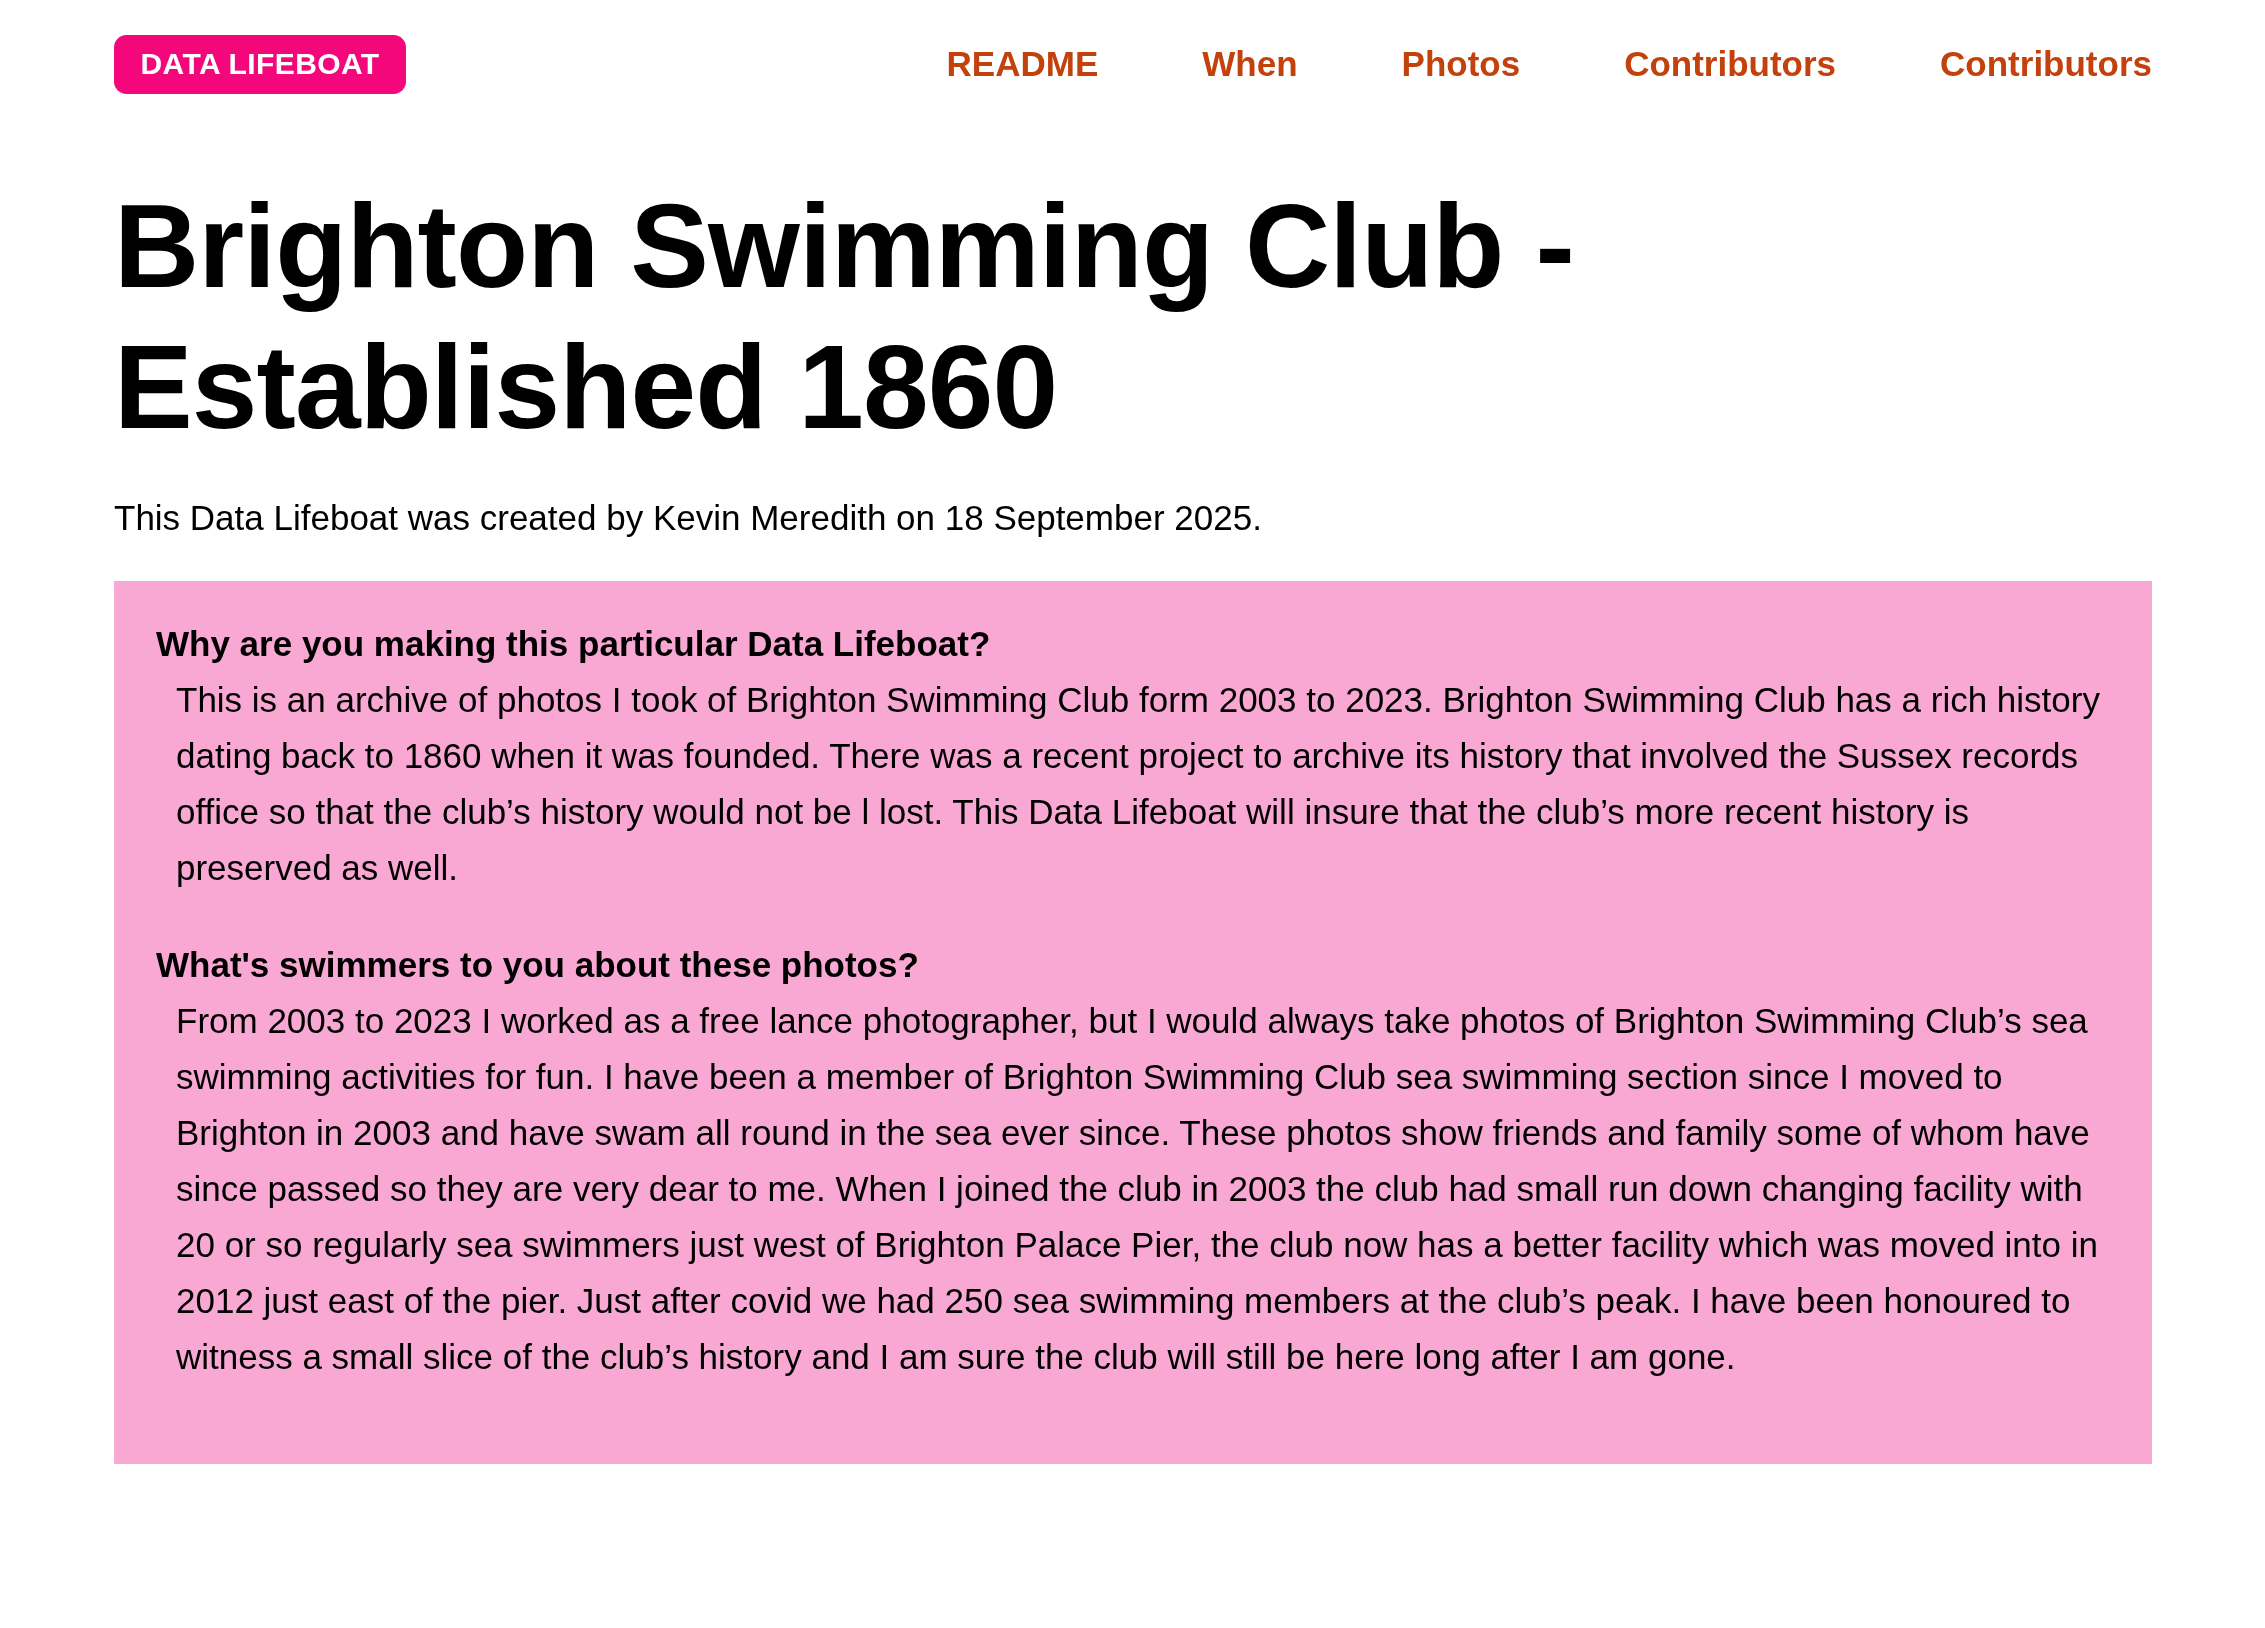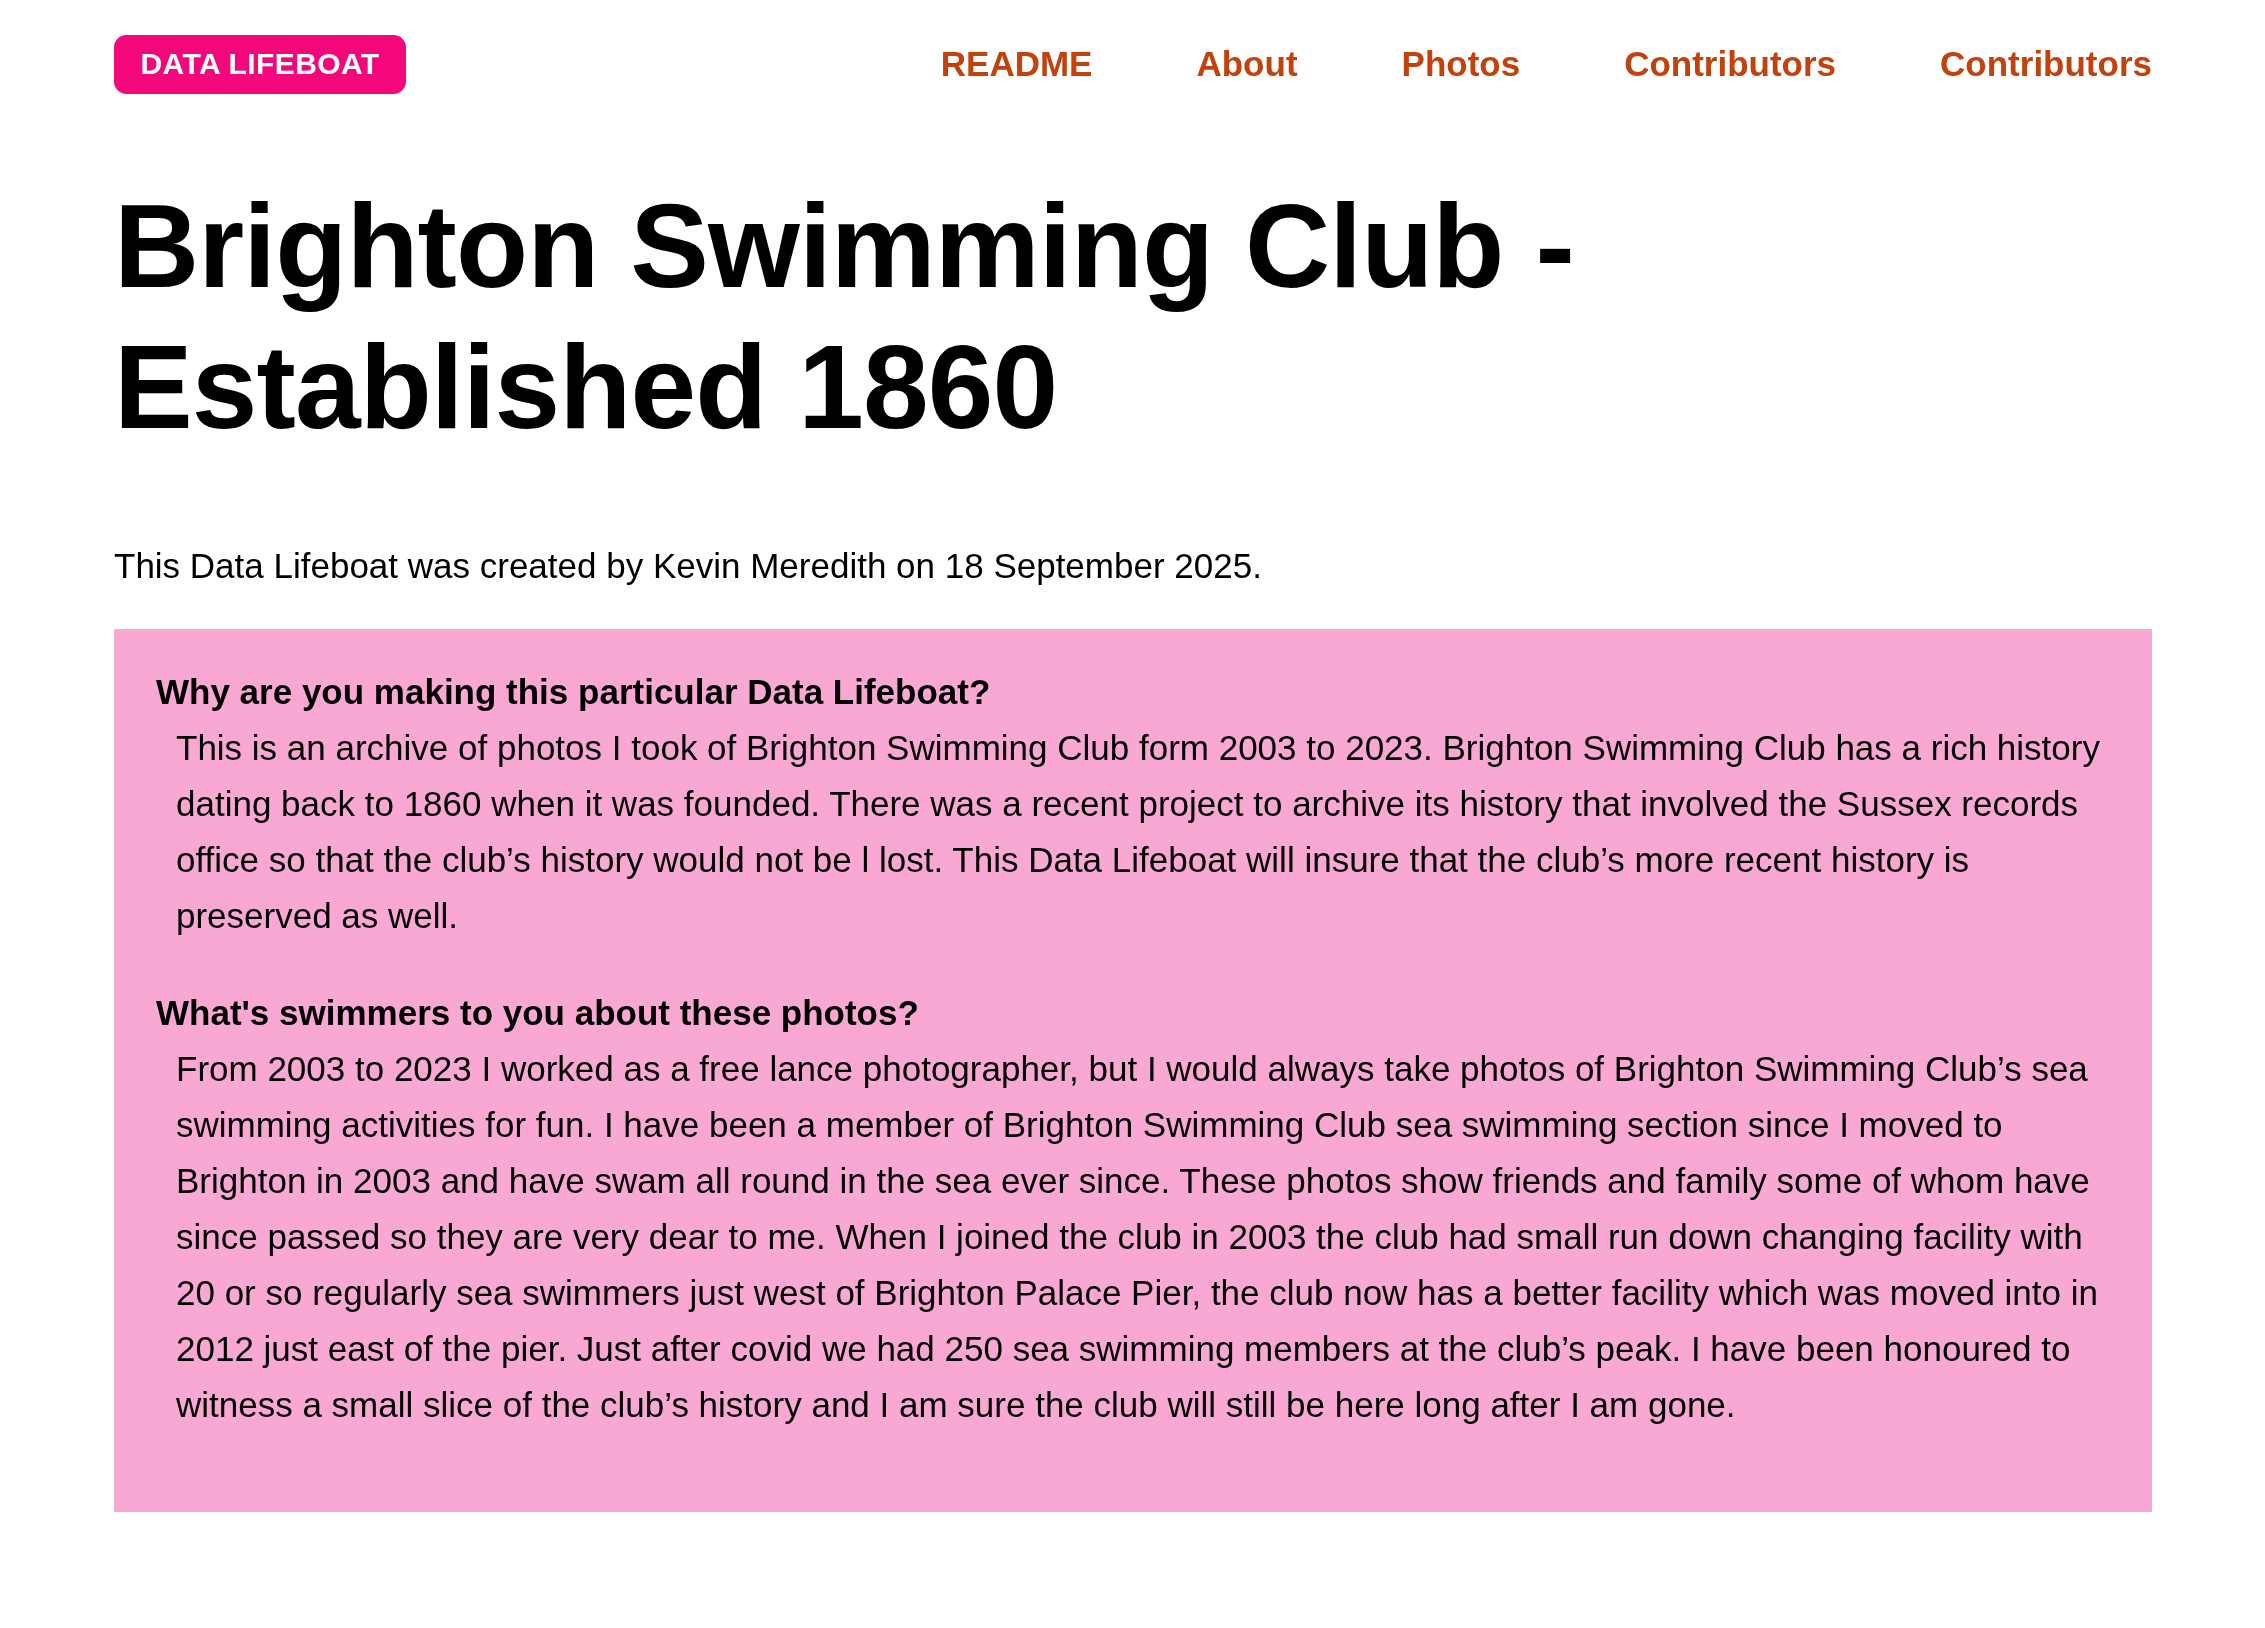--- a/index.html
+++ b/index.html
@@ -53,21 +53,21 @@
   }
   
   .page-title {
     margin-top: 82px;
     font-size: 118px;
     font-weight: bold;
     line-height: 1.2;
     letter-spacing: -0.9px;
   }
   .byline {
-    margin-top: 81px;
+    margin-top: 33px;
     font-size: 35px;
     line-height: 1.5;
   }
   .qa-box {
     margin-top: 37px;
     background: #f9a8d4;
     padding: 35px 42px 79px 42px;
   }
   .qa-item { margin-bottom: 41px; }
   .qa-item:last-child { margin-bottom: 0; }
@@ -88,21 +88,21 @@
 </head>
 <body>
 
 <div class="viewport">
   <div class="container">
 
     <header class="header">
       <div class="brand-badge">DATA LIFEBOAT</div>
       <nav class="nav">
         <a href="#">README</a>
-        <a href="#">About</a>
+        <a href="#">When</a>
         <a href="#">Photos</a>
         <a href="#">Contributors</a>
         <a href="#">Contributors</a>
       </nav>
     </header>
 
     <main>
       <h1 class="page-title">Brighton Swimming Club - Established 1860</h1>
 
       <p class="byline">This Data Lifeboat was created by Kevin Meredith on 18 September 2025.</p>

